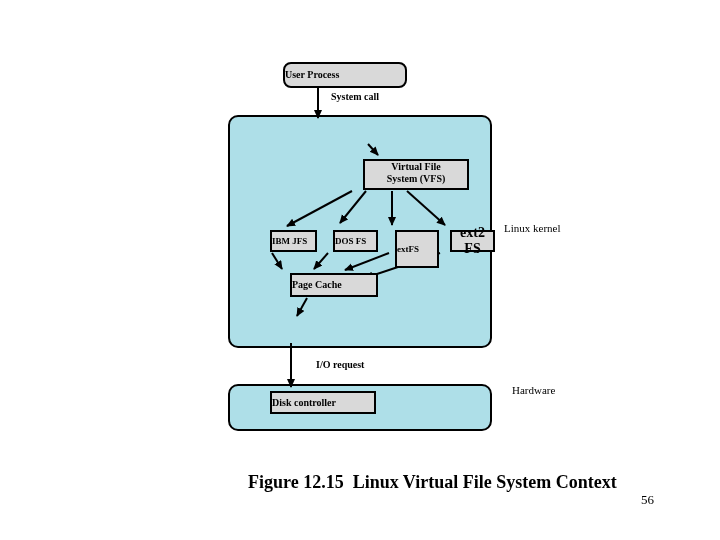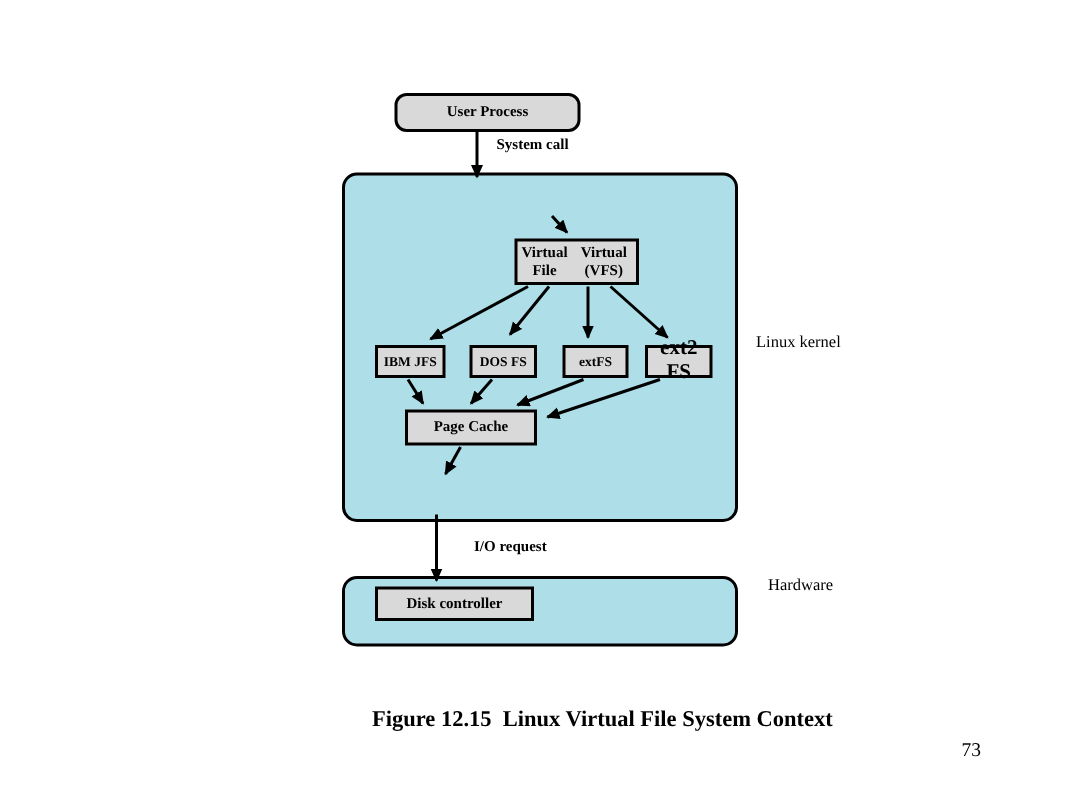--- a/index.html
+++ b/index.html
@@ -6,47 +6,47 @@
   #slide{
     position:relative;width:720px;height:540px;background:#ffffff;
     font-family:"Liberation Serif","DejaVu Serif",serif;overflow:hidden;
   }
   .region{
     position:absolute;background:#aedfe8;border:2px solid #000;border-radius:10px;
     box-sizing:border-box;
   }
   .node{
     position:absolute;background:#d9d9d9;border:2px solid #000;box-sizing:border-box;
-    display:flex;align-items:center;justify-content:center;text-align:center;
-    font-weight:bold;font-size:10px;color:#000;line-height:1.15;
+    display:flex;align-items:center;text-align:center;
+    font-weight:bold;font-size:10px;color:#000;line-height:1.15;margin-left:20px;
   }
   .node.rounded{border-radius:8px;}
   .flowlabel{
     position:absolute;font-weight:bold;font-size:10px;color:#000;white-space:nowrap;
   }
   .sidelabel{
     position:absolute;font-weight:normal;font-size:11px;color:#000;white-space:nowrap;
   }
   #arrow-layer{position:absolute;left:0;top:0;width:720px;height:540px;pointer-events:none;}
   #caption{
-    position:absolute;left:248px;top:472px;font-weight:bold;font-size:15px;color:#000;
+    position:absolute;left:248px;top:472px;font-weight:bold;font-size:18px;color:#000;
     white-space:pre;
   }
   #page-number{
     position:absolute;left:641px;top:492px;font-size:13px;color:#000;
   }
   
   #user-process{left:263px;top:62px;width:124px;height:26px;}
   #kernel-region{left:228px;top:115px;width:264px;height:233px;}
   #hardware-region{left:228px;top:384px;width:264px;height:47px;}
   #sci{left:254px;top:122px;width:154px;height:21px;}
-  #vfs{left:343px;top:159px;width:83px;height:31px;flex-direction:row;}
+  #vfs{left:343px;top:159px;width:106px;height:31px;flex-direction:column;}
   #ibm-jfs{left:250px;top:230px;width:47px;height:22px;font-size:9px;}
   #dos-fs{left:313px;top:230px;width:45px;height:22px;font-size:9px;}
-  #ext-fs{left:375px;top:230px;width:44px;height:22px;font-size:9px;}
+  #ext-fs{left:375px;top:230px;width:44px;height:38px;font-size:9px;}
   #ext2-fs{left:430px;top:230px;width:45px;height:22px;font-size:14px;}
   #page-cache{left:270px;top:273px;width:88px;height:24px;}
   #device-drivers{left:242px;top:320px;width:98px;height:23px;}
   #disk-controller{left:250px;top:391px;width:106px;height:23px;}
   #system-call-label{left:331px;top:91px;}
   #io-request-label{left:297px;top:359px;margin-left:19px;}
   #linux-kernel-label{left:504px;top:222px;}
   #hardware-label{left:499px;top:384px;margin-left:13px;}
 </style>
 </head>
@@ -79,21 +79,21 @@
     </g>
   </svg>
 
   <div class="node rounded" id="user-process">
     <span>User Process</span>
   </div>
 
 
   <div class="node" id="vfs">
     <span>Virtual File</span>
-    <span>Virtual (VFS)</span>
+    <span>System (VFS)</span>
   </div>
 
   <div class="node" id="ibm-jfs">
     <span>IBM JFS</span>
   </div>
 
   <div class="node" id="dos-fs">
     <span>DOS FS</span>
   </div>
 
@@ -113,15 +113,15 @@
   <div class="node" id="disk-controller">
     <span>Disk controller</span>
   </div>
 
   <div class="flowlabel" id="system-call-label">System call</div>
   <div class="flowlabel" id="io-request-label">I/O request</div>
   <div class="sidelabel" id="linux-kernel-label">Linux kernel</div>
   <div class="sidelabel" id="hardware-label">Hardware</div>
 
   <div id="caption">Figure 12.15  Linux Virtual File System Context</div>
-  <div id="page-number">73</div>
+  <div id="page-number">56</div>
 
 </div>
 
 </body></html>

